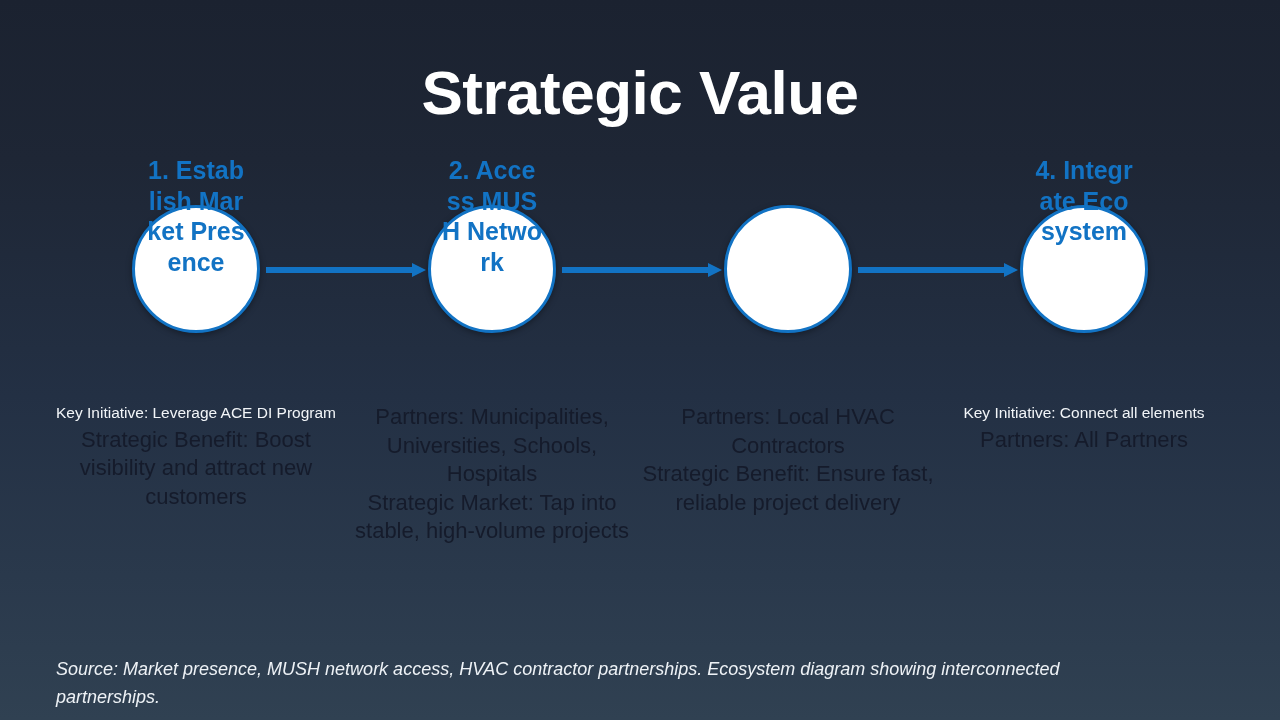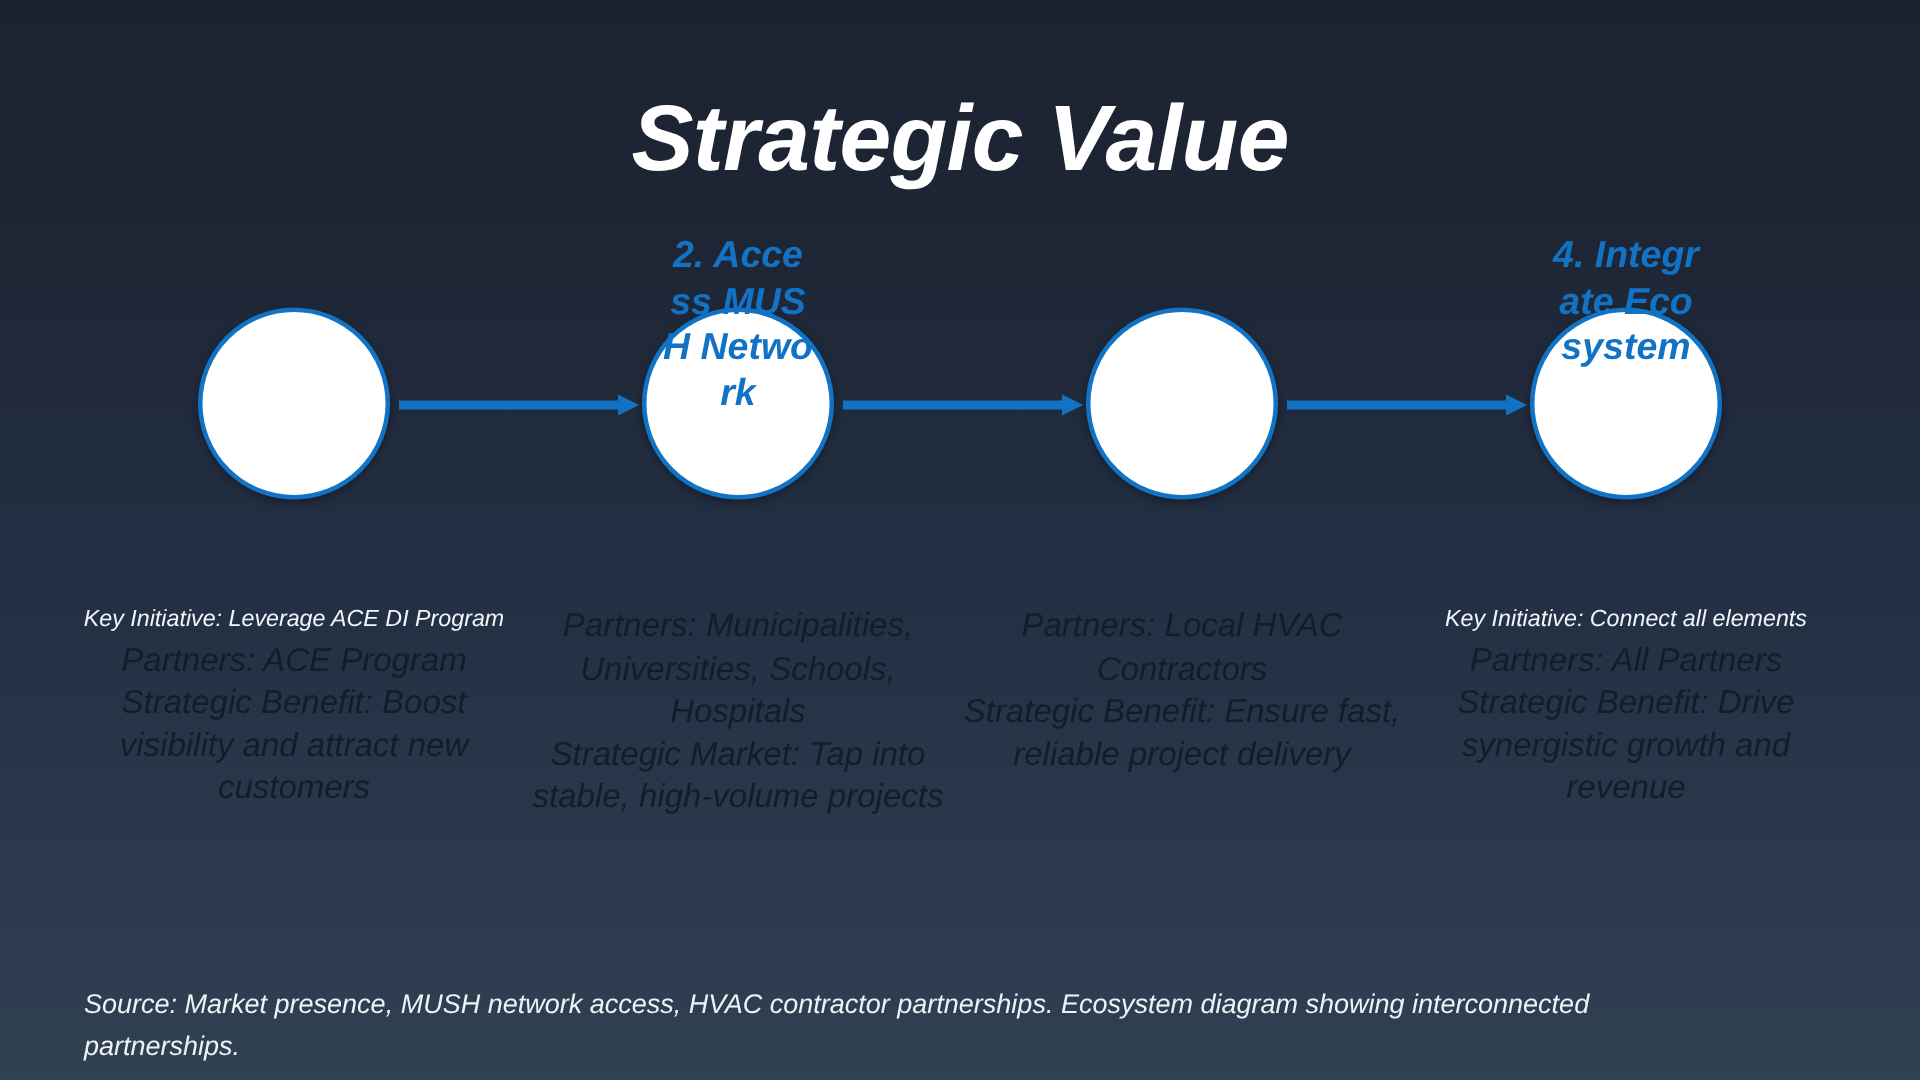--- a/index.html
+++ b/index.html
@@ -1,15 +1,15 @@
 <!DOCTYPE html>
 <html><head>
 <meta charset="utf-8">
 <style>
-  * { margin:0; padding:0; box-sizing:border-box;font-style:italic; }
+  * { margin:0; padding:0; box-sizing:border-box; }
   html, body { width:1280px; height:720px; overflow:hidden; }
   body {
     font-family:"Liberation Sans", sans-serif;
     background:linear-gradient(180deg,#1b2230 0%,#1e2635 22%,#233044 55%,#2a394c 80%,#304152 100%);
     position:relative;
     color:#fff;
   }
 
   
   .slide-title{
@@ -124,20 +124,21 @@
 </style>
 </head>
 <body>
 
 <div class="slide-title">Strategic Value</div>
 
 <div class="diagram">
 
   <div class="node" style="left:48px;">
     <div class="node-circle"></div>
+    <div class="node-label">1. Establish Market Presence</div>
   </div>
 
   <div class="arrow" style="left:266px; width:160px;">
     <div class="shaft" style="width:146px;"></div>
     <div class="head" style="left:146px;"></div>
   </div>
 
   <div class="node" style="left:344px;">
     <div class="node-circle"></div>
     <div class="node-label">2. Access MUSH Network</div>
@@ -161,35 +162,33 @@
     <div class="node-circle"></div>
     <div class="node-label">4. Integrate Ecosystem</div>
   </div>
 
 </div>
 
 <div class="columns">
 
   <div class="column" style="left:48px;">
     <div class="key-initiative">Key Initiative: Leverage ACE DI Program</div>
-    <div class="detail">Partners: ACE Program</div>
     <div class="detail">Strategic Benefit: Boost visibility and attract new customers</div>
   </div>
 
   <div class="column" style="left:344px;">
     <div class="detail">Partners: Municipalities, Universities, Schools, Hospitals</div>
     <div class="detail">Strategic Market: Tap into stable, high-volume projects</div>
   </div>
 
   <div class="column" style="left:640px;">
     <div class="detail">Partners: Local HVAC Contractors</div>
     <div class="detail">Strategic Benefit: Ensure fast, reliable project delivery</div>
   </div>
 
   <div class="column" style="left:936px;">
     <div class="key-initiative">Key Initiative: Connect all elements</div>
     <div class="detail">Partners: All Partners</div>
-    <div class="detail">Strategic Benefit: Drive synergistic growth and revenue</div>
   </div>
 
 </div>
 
 <div class="source">Source: Market presence, MUSH network access, HVAC contractor partnerships. Ecosystem diagram showing interconnected partnerships.</div>
 
 </body></html>

